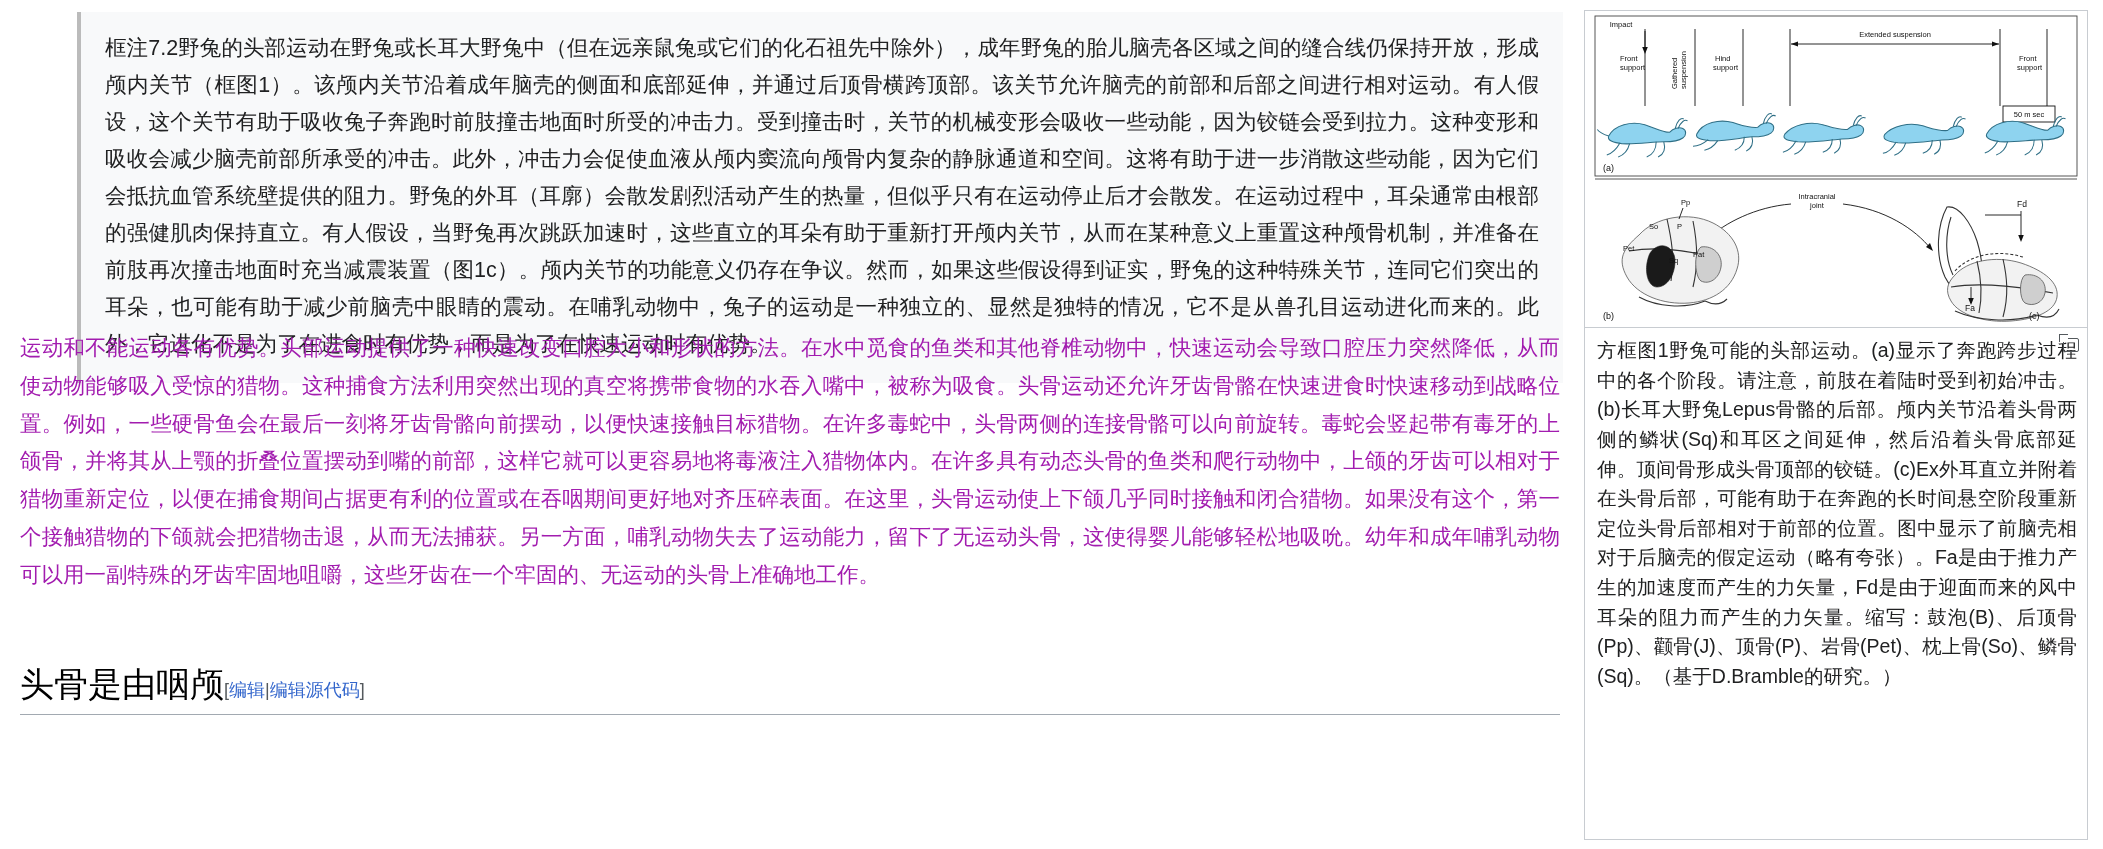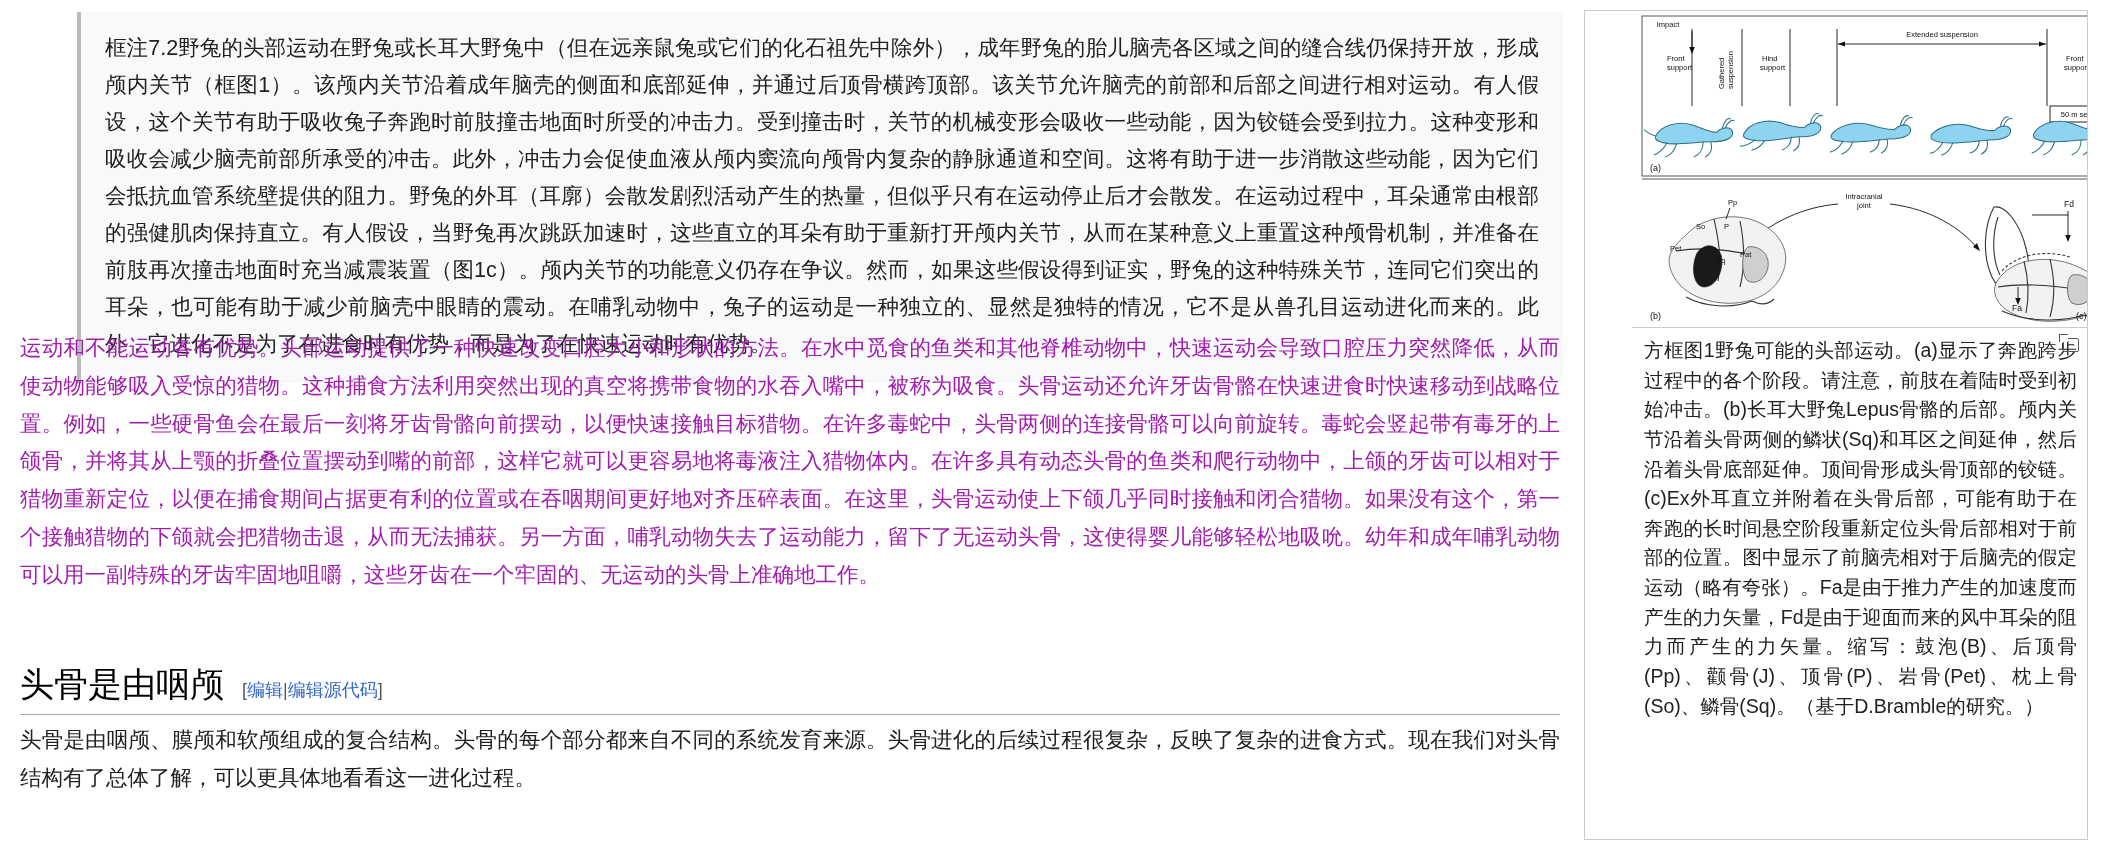--- a/index.html
+++ b/index.html
@@ -82,21 +82,20 @@
     font-size: 34px;
     font-weight: normal;
     color: #000000;
     display: inline-block;
     vertical-align: baseline;
   }
   .section-head .editlinks {
     display: inline-block;
     font-size: 18px;
     color: #202122;
-    margin-left: 18px;
     vertical-align: baseline;
   }
   .section-head .editlinks .brk { color: #54595d; }
   .editlink {
     color: #3366cc;
     text-decoration: none;
     cursor: pointer;
   }
 
   .after-head {
@@ -118,21 +117,20 @@
   
   .figure-panel {
     position: absolute;
     left: 1584px;
     top: 10px;
     width: 504px;
     height: 830px;
     box-sizing: border-box;
     border: 1px solid #c8ccd1;
     background: #ffffff;
-    padding-left: 47px;
   }
   .figure-img-wrap {
     position: relative;
     width: 100%;
     height: 317px;
     box-sizing: border-box;
     border-bottom: 1px solid #c8ccd1;
     background: #ffffff;
     overflow: hidden;
   }
@@ -205,23 +203,20 @@
     </div>
 
     <div class="body-text">
       <p>运动和不能运动各有优势。头部运动提供了一种快速改变口腔大小和形状的方法。在水中觅食的鱼类和其他脊椎动物中，快速运动会导致口腔压力突然降低，从而使动物能够吸入受惊的猎物。这种捕食方法利用突然出现的真空将携带食物的水吞入嘴中，被称为吸食。头骨运动还允许牙齿骨骼在快速进食时快速移动到战略位置。例如，一些硬骨鱼会在最后一刻将牙齿骨骼向前摆动，以便快速接触目标猎物。在许多毒蛇中，头骨两侧的连接骨骼可以向前旋转。毒蛇会竖起带有毒牙的上颌骨，并将其从上颚的折叠位置摆动到嘴的前部，这样它就可以更容易地将毒液注入猎物体内。在许多具有动态头骨的鱼类和爬行动物中，上颌的牙齿可以相对于猎物重新定位，以便在捕食期间占据更有利的位置或在吞咽期间更好地对齐压碎表面。在这里，头骨运动使上下颌几乎同时接触和闭合猎物。如果没有这个，第一个接触猎物的下颌就会把猎物击退，从而无法捕获。另一方面，哺乳动物失去了运动能力，留下了无运动头骨，这使得婴儿能够轻松地吸吮。幼年和成年哺乳动物可以用一副特殊的牙齿牢固地咀嚼，这些牙齿在一个牢固的、无运动的头骨上准确地工作。</p>
     </div>
 
     <div class="section-head">
       <span class="h2">头骨是由咽颅</span><span class="editlinks"><span class="brk">[</span><a class="editlink">编辑</a><span class="brk">|</span><a class="editlink">编辑源代码</a><span class="brk">]</span></span>
     </div>
 
-    <div class="after-head">
-      <p>头骨是由咽颅、膜颅和软颅组成的复合结构。头骨的每个部分都来自不同的系统发育来源。头骨进化的后续过程很复杂，反映了复杂的进食方式。现在我们对头骨结构有了总体了解，可以更具体地看看这一进化过程。</p>
-    </div>
 
   </div>
 
   <div class="figure-panel">
 
     <div class="figure-img-wrap">
       <svg class="fig" width="502" height="316" viewBox="0 0 502 316" xmlns="http://www.w3.org/2000/svg">
         <rect x="0" y="0" width="502" height="316" fill="#ffffff"></rect>
 
         <g>

